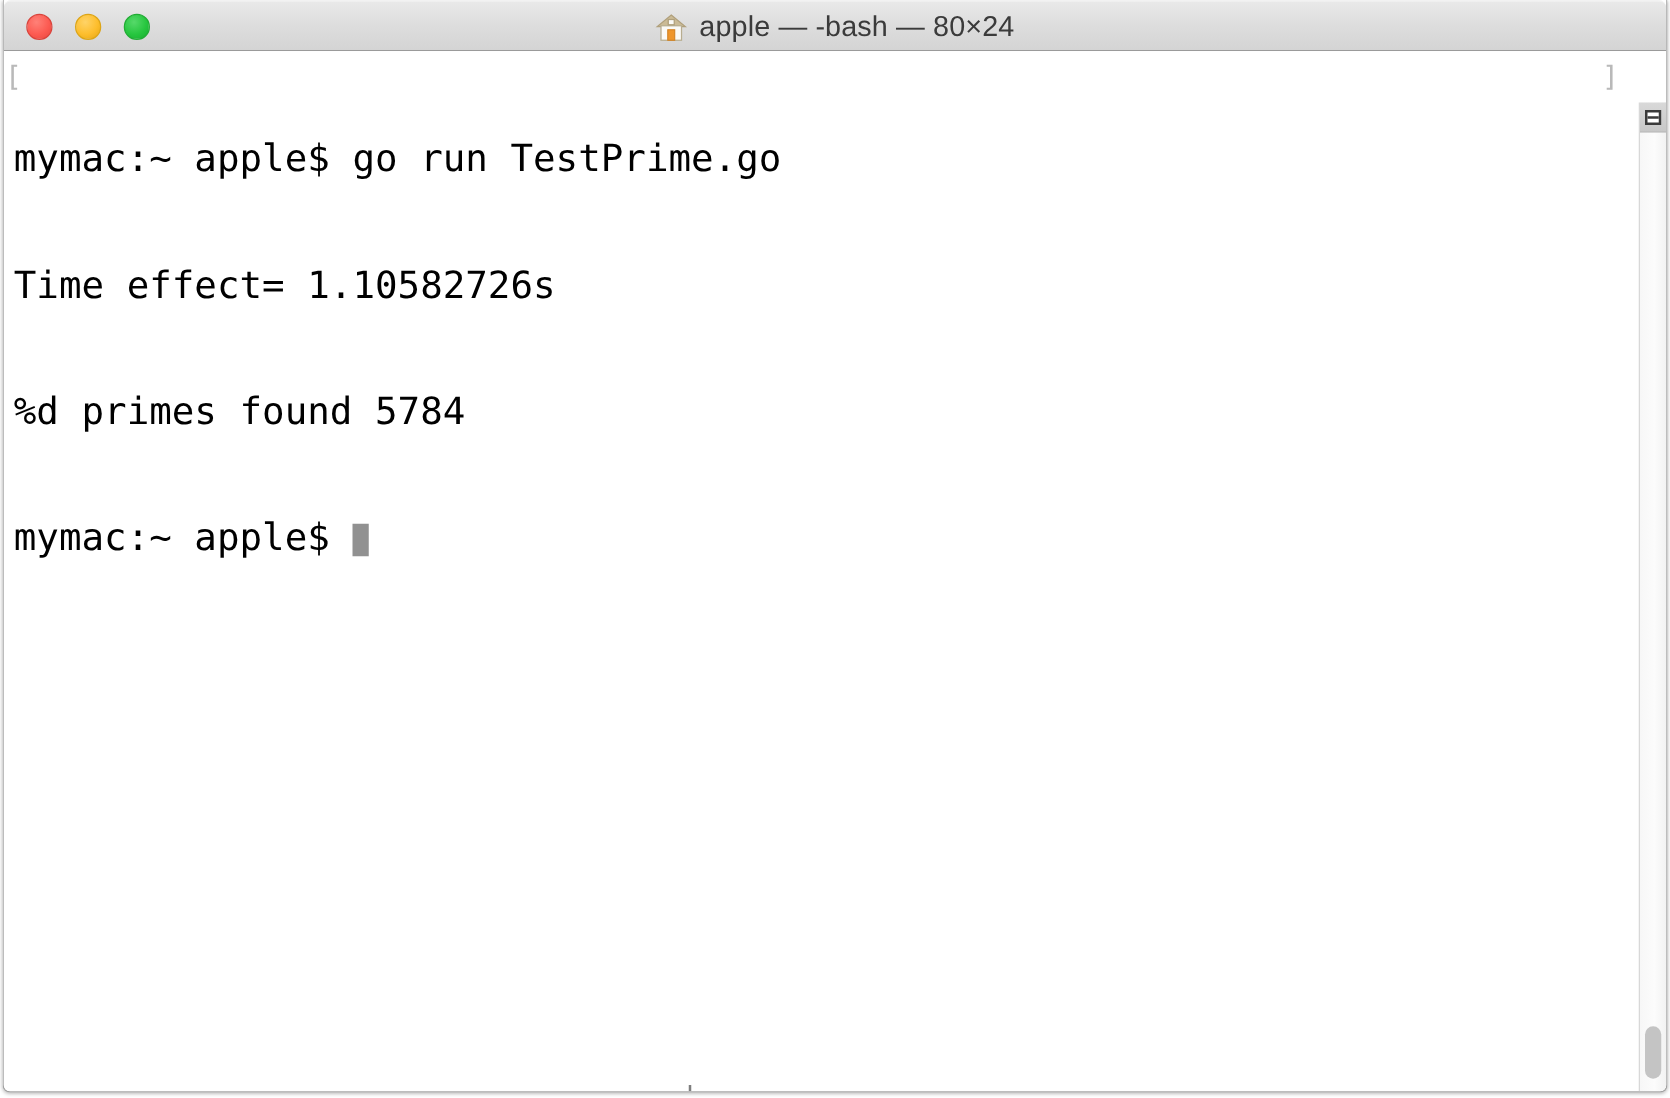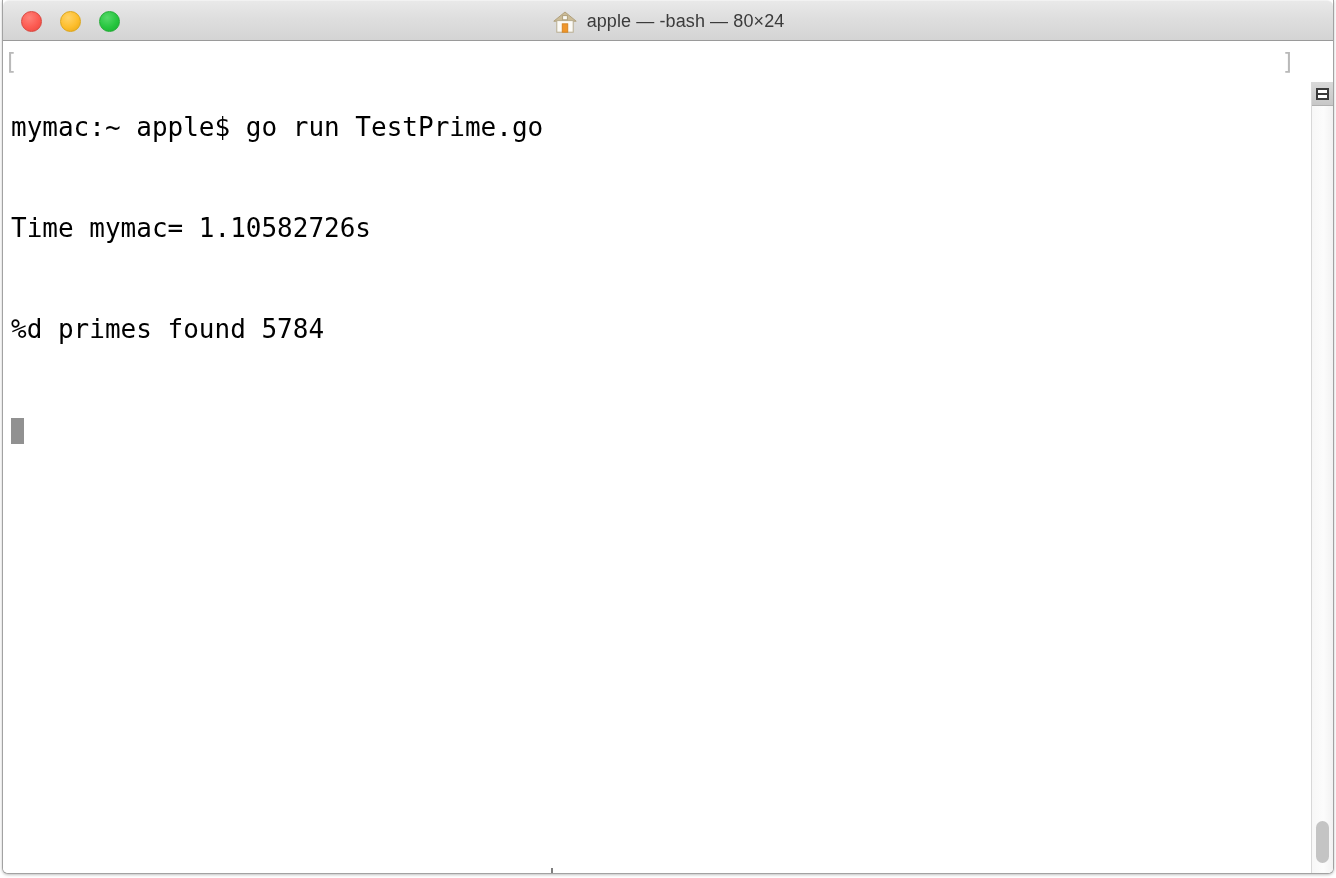--- a/index.html
+++ b/index.html
@@ -69,21 +69,21 @@
     pointer-events: none;
   }
   #home-icon {
     width: 26px;
     height: 24px;
     position: relative;
     flex: 0 0 auto;
   }
   #title-text {
     font-family: "Liberation Sans", sans-serif;
-    font-size: 18px;
+    font-size: 23px;
     color: #3b3b3b;
     letter-spacing: 0.1px;
     white-space: nowrap;
   }
 
   
   #terminal-body {
     position: absolute;
     left: 0;
     top: 41px;
@@ -91,21 +91,21 @@
     bottom: 0;
     background: #ffffff;
     overflow: hidden;
   }
   #term-text {
     position: absolute;
     left: 8px;
     top: 3px;
     right: 40px;
     font-family: "DejaVu Sans Mono", "Liberation Mono", monospace;
-    font-size: 26px;
+    font-size: 30px;
     line-height: 33.6px;
     color: #000000;
     white-space: pre;
     letter-spacing: 0px;
   }
   .term-line { height: 33.6px; white-space: pre; }
 
   .cursor-block {
     display: inline-block;
     width: 13px;
@@ -219,23 +219,23 @@
     </div>
   </div>
 
   <div id="terminal-body">
 
     <span id="left-bracket">[</span>
     <span id="right-bracket">]</span>
 
     <div id="term-text">
       <div class="term-line">mymac:~ apple$ go run TestPrime.go</div>
-      <div class="term-line">Time mymac= 1.10582726s</div>
+      <div class="term-line">Time effect= 1.10582726s</div>
       <div class="term-line">%d primes found 5784</div>
-      <div class="term-line"><span class="cursor-block"></span></div>
+      <div class="term-line"><span>mymac:~ apple$ </span><span class="cursor-block"></span></div>
     </div>
 
     <div id="scrollbar">
       <div id="scroll-top-button">
         <span id="scroll-top-glyph"></span>
       </div>
       <div id="scroll-thumb"></div>
     </div>
   </div>
 

